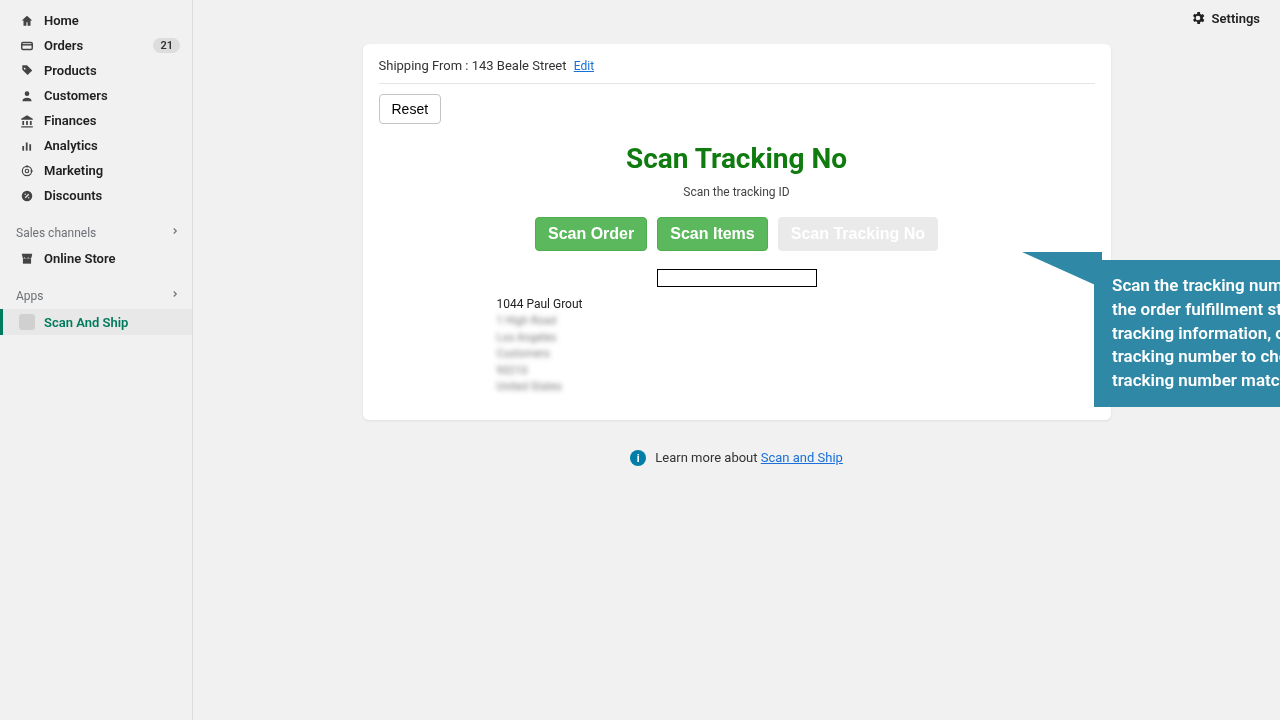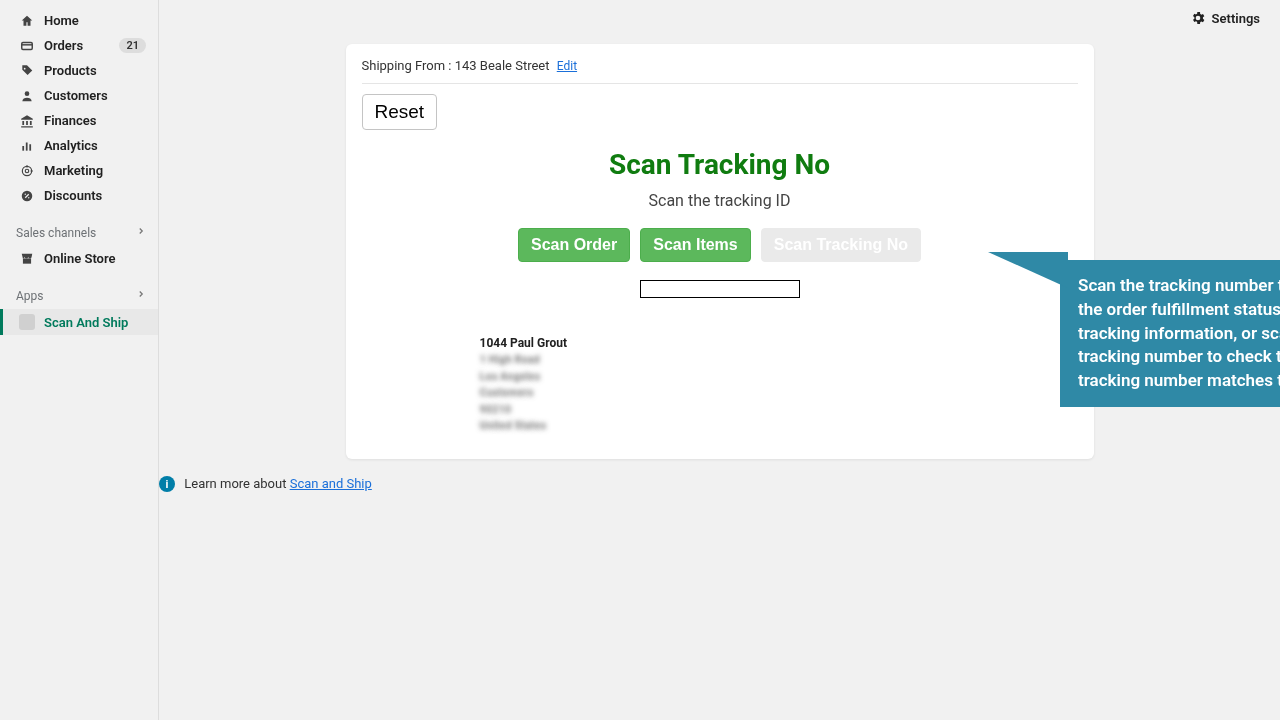--- a/index.html
+++ b/index.html
@@ -7,21 +7,21 @@
     font-family: -apple-system, BlinkMacSystemFont, "Segoe UI", Roboto, Helvetica, Arial, sans-serif;
     font-size: 13px;
     background: #f1f1f1;
     color: #212121;
     width: 1280px;
     height: 720px;
     overflow: hidden;
     display: flex;
   }
   .sidebar {
-    width: 159px;
+    width: 193px;
     background: #f1f1f1;
     border-right: 1px solid #ddd;
     padding-top: 8px;
     position: relative;
   }
   .nav-item {
     display: flex;
     align-items: center;
     padding: 5px 12px 5px 18px;
     font-size: 13px;
@@ -110,33 +110,33 @@
     font-size:12px;
     cursor: pointer;
     margin-left:4px;
   }
   .reset-btn {
     margin-top: 10px;
     background:#fff;
     border:1px solid #c4c4c4;
     border-radius:4px;
     padding: 6px 12px;
-    font-size:19px;
+    font-size:14px;
     cursor:pointer;
   }
   .title {
     text-align:center;
     font-size:28px;
     font-weight:700;
     color:#107c10;
     margin-top: 18px;
   }
   .subtitle {
     text-align:center;
-    font-size:16px;
+    font-size:12px;
     color:#444;
     margin-top: 10px;
   }
   .step-buttons {
     display:flex;
     justify-content:center;
     gap:10px;
     margin-top: 18px;
   }
   .step-btn {
@@ -155,34 +155,34 @@
     display:block;
     margin: 18px auto 0 auto;
     width: 160px;
     height: 18px;
     border: 1.5px solid #000;
     padding: 0 4px;
     font-size:12px;
   }
 
   .order-block {
-    margin-top: 36px;
+    margin-top: 8px;
     margin-left: 118px;
     font-size: 12px;
     line-height: 1.5;
-    font-weight: bold;
   }
   .order-line-blur {
     color: transparent;
     text-shadow: 0 0 5px rgba(80,80,80,0.8);
     font-size:11px;
   }
 
   .learn-more {
-    margin-top: 17px;
+    text-align:center;
+    margin-top: 30px;
     font-size:13px;
     color:#333;
   }
   .info-circle {
     display:inline-flex;
     width:16px; height:16px;
     background:#007ea8;
     color:#fff;
     border-radius:50%;
     align-items:center;

